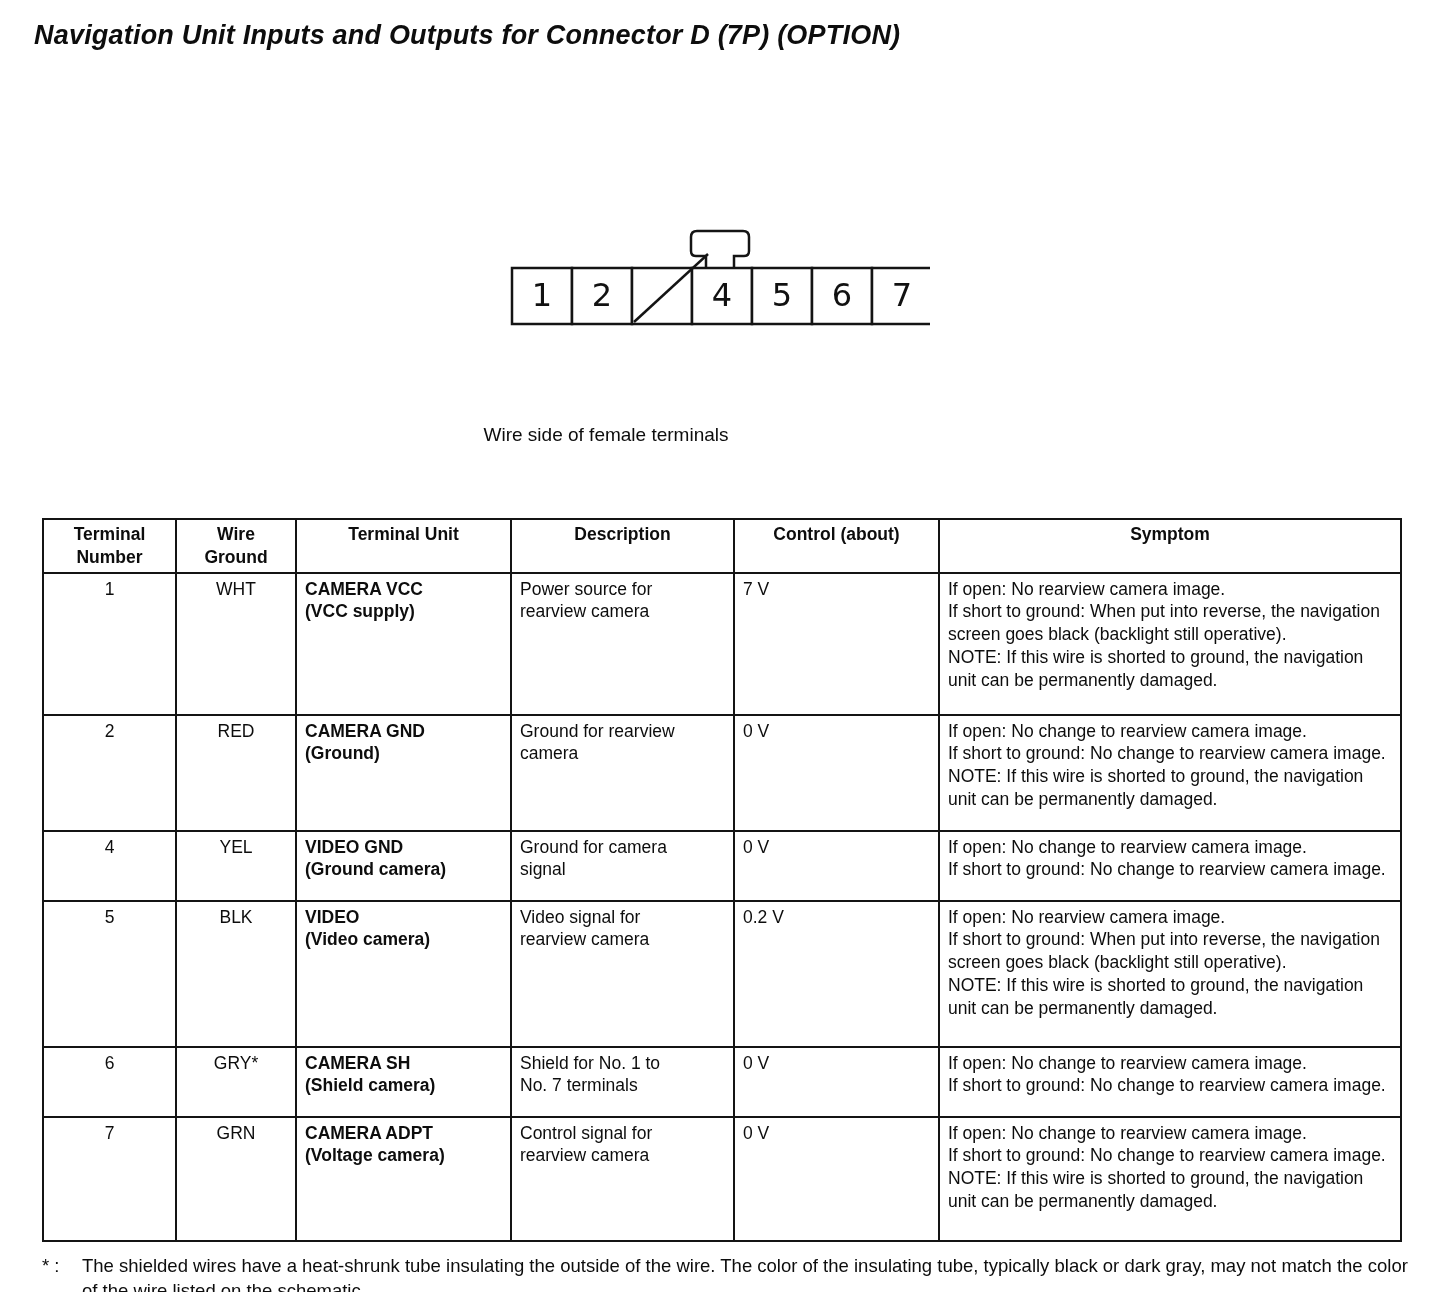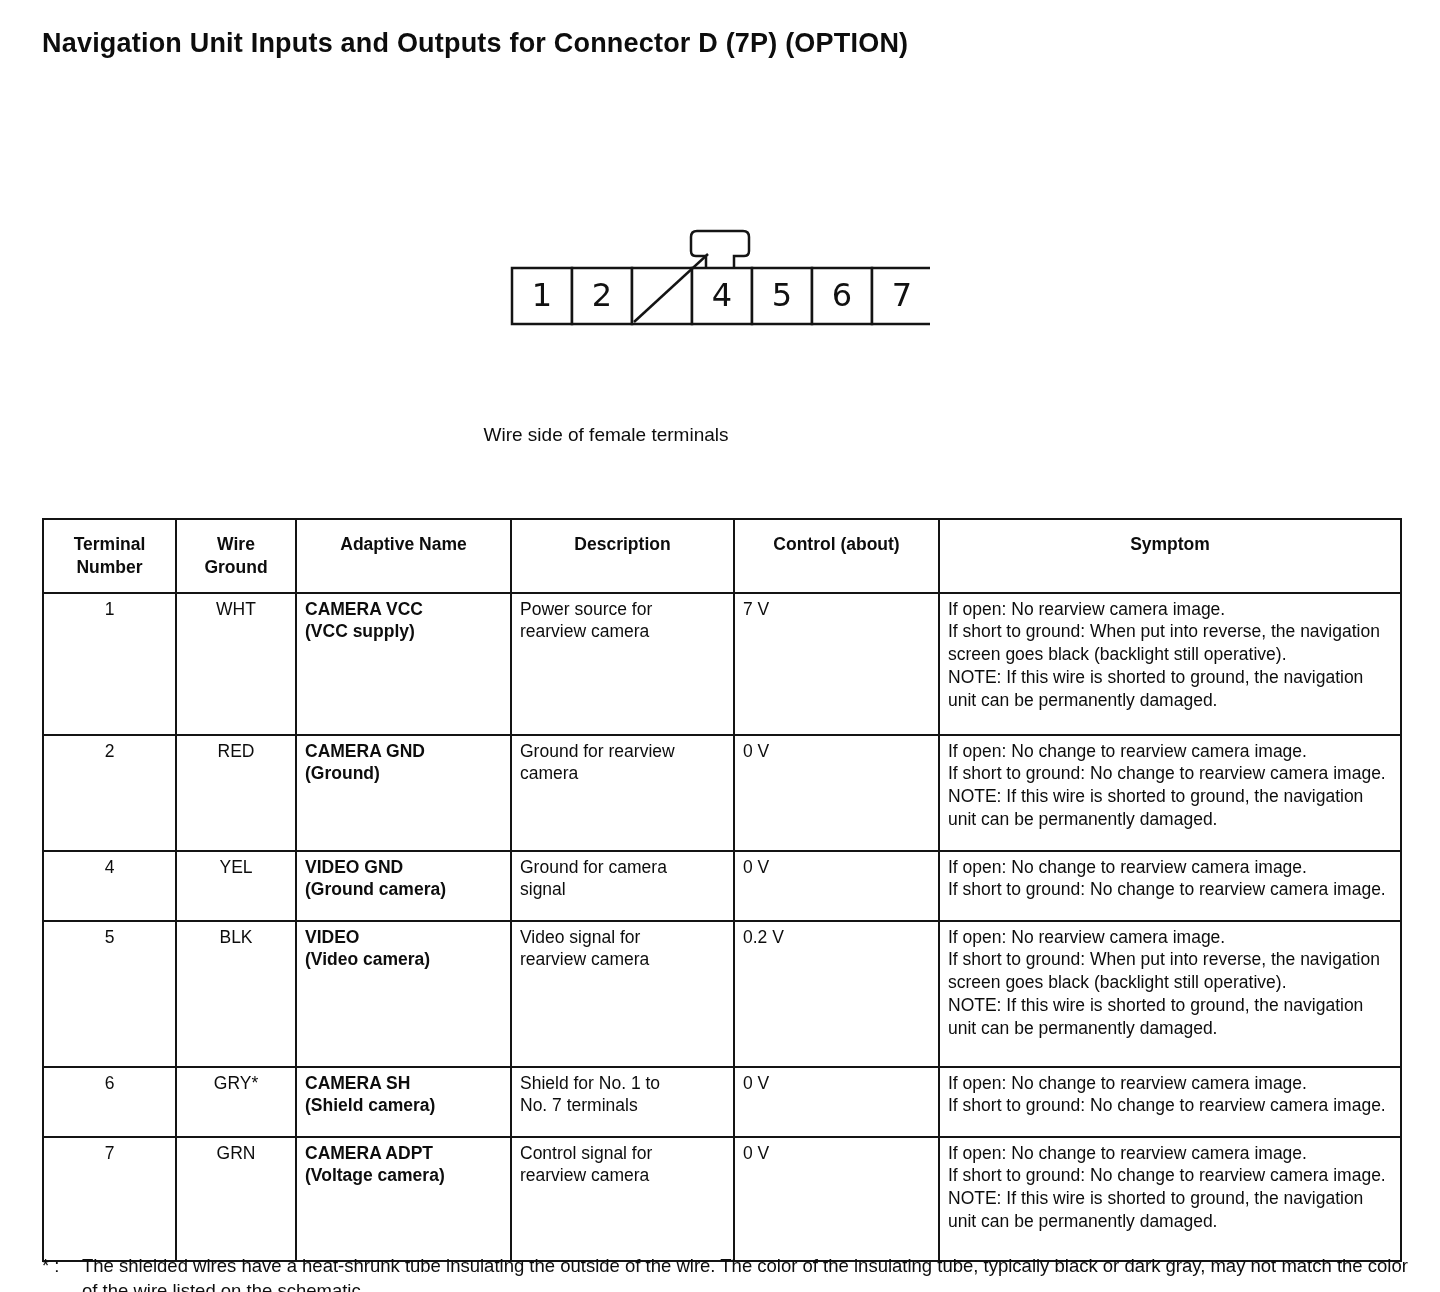--- a/index.html
+++ b/index.html
@@ -14,21 +14,22 @@
     font-family: "Liberation Sans", sans-serif;
     color: #0d0d0d;
   }
   .page-title {
     position: absolute;
     left: 34px;
     top: 20px;
     font-size: 27px;
     font-weight: bold;
     letter-spacing: 0.2px;
-    margin: 8px;
+    margin: 0;
+    font-style: italic;
   }
   .connector-wrap {
     position: absolute;
     left: 510px;
     top: 226px;
     width: 420px;
     height: 104px;
   }
   .connector-caption {
     position: absolute;
@@ -51,21 +52,21 @@
   table.io-table th,
   table.io-table td {
     border: 2px solid #141414;
     vertical-align: top;
     padding: 4px 8px;
     white-space: pre-line;
   }
   table.io-table th {
     font-weight: bold;
     text-align: center;
-    padding: 13px 4px;
+    padding: 3px 4px;
     height: 42px;
     vertical-align: top;
   }
   td.c-term, td.c-color {
     text-align: center;
   }
   td.c-name {
     font-weight: bold;
   }
   tr.row-0 { height: 142px; }
@@ -141,21 +142,21 @@
       <col style="width:223px">
       <col style="width:205px">
       <col style="width:462px">
     </colgroup>
     <thead>
       <tr>
         <th>Terminal
 Number</th>
         <th>Wire
 Ground</th>
-        <th>Adaptive Name</th>
+        <th>Terminal Unit</th>
         <th>Description</th>
         <th>Control (about)</th>
         <th>Symptom</th>
       </tr>
     </thead>
     <tbody>
       <tr class="row-0">
         <td class="c-term">1</td>
         <td class="c-color">WHT</td>
         <td class="c-name">CAMERA VCC

